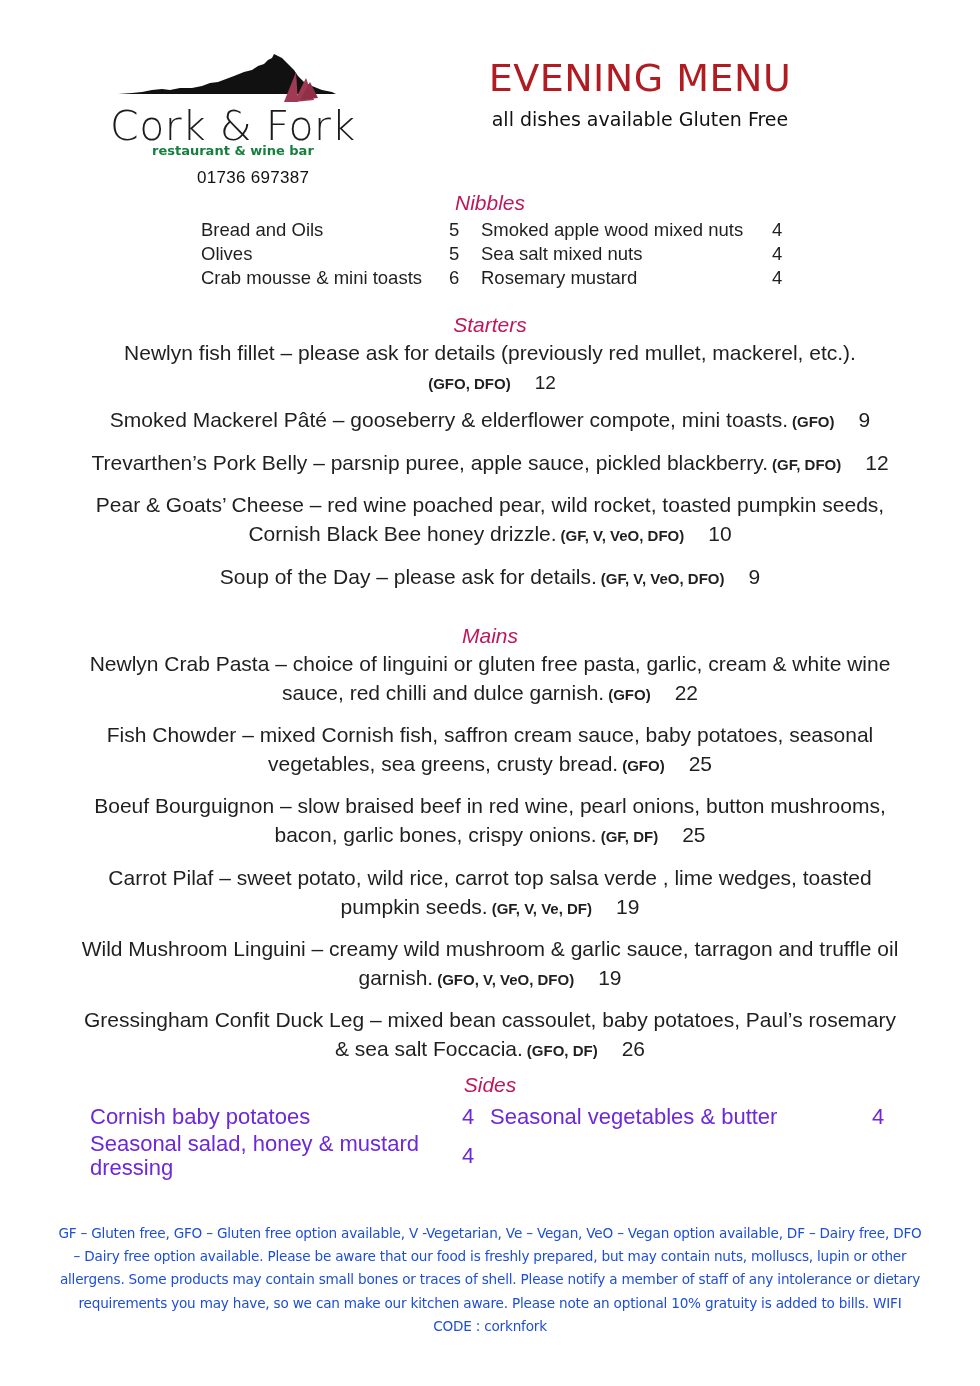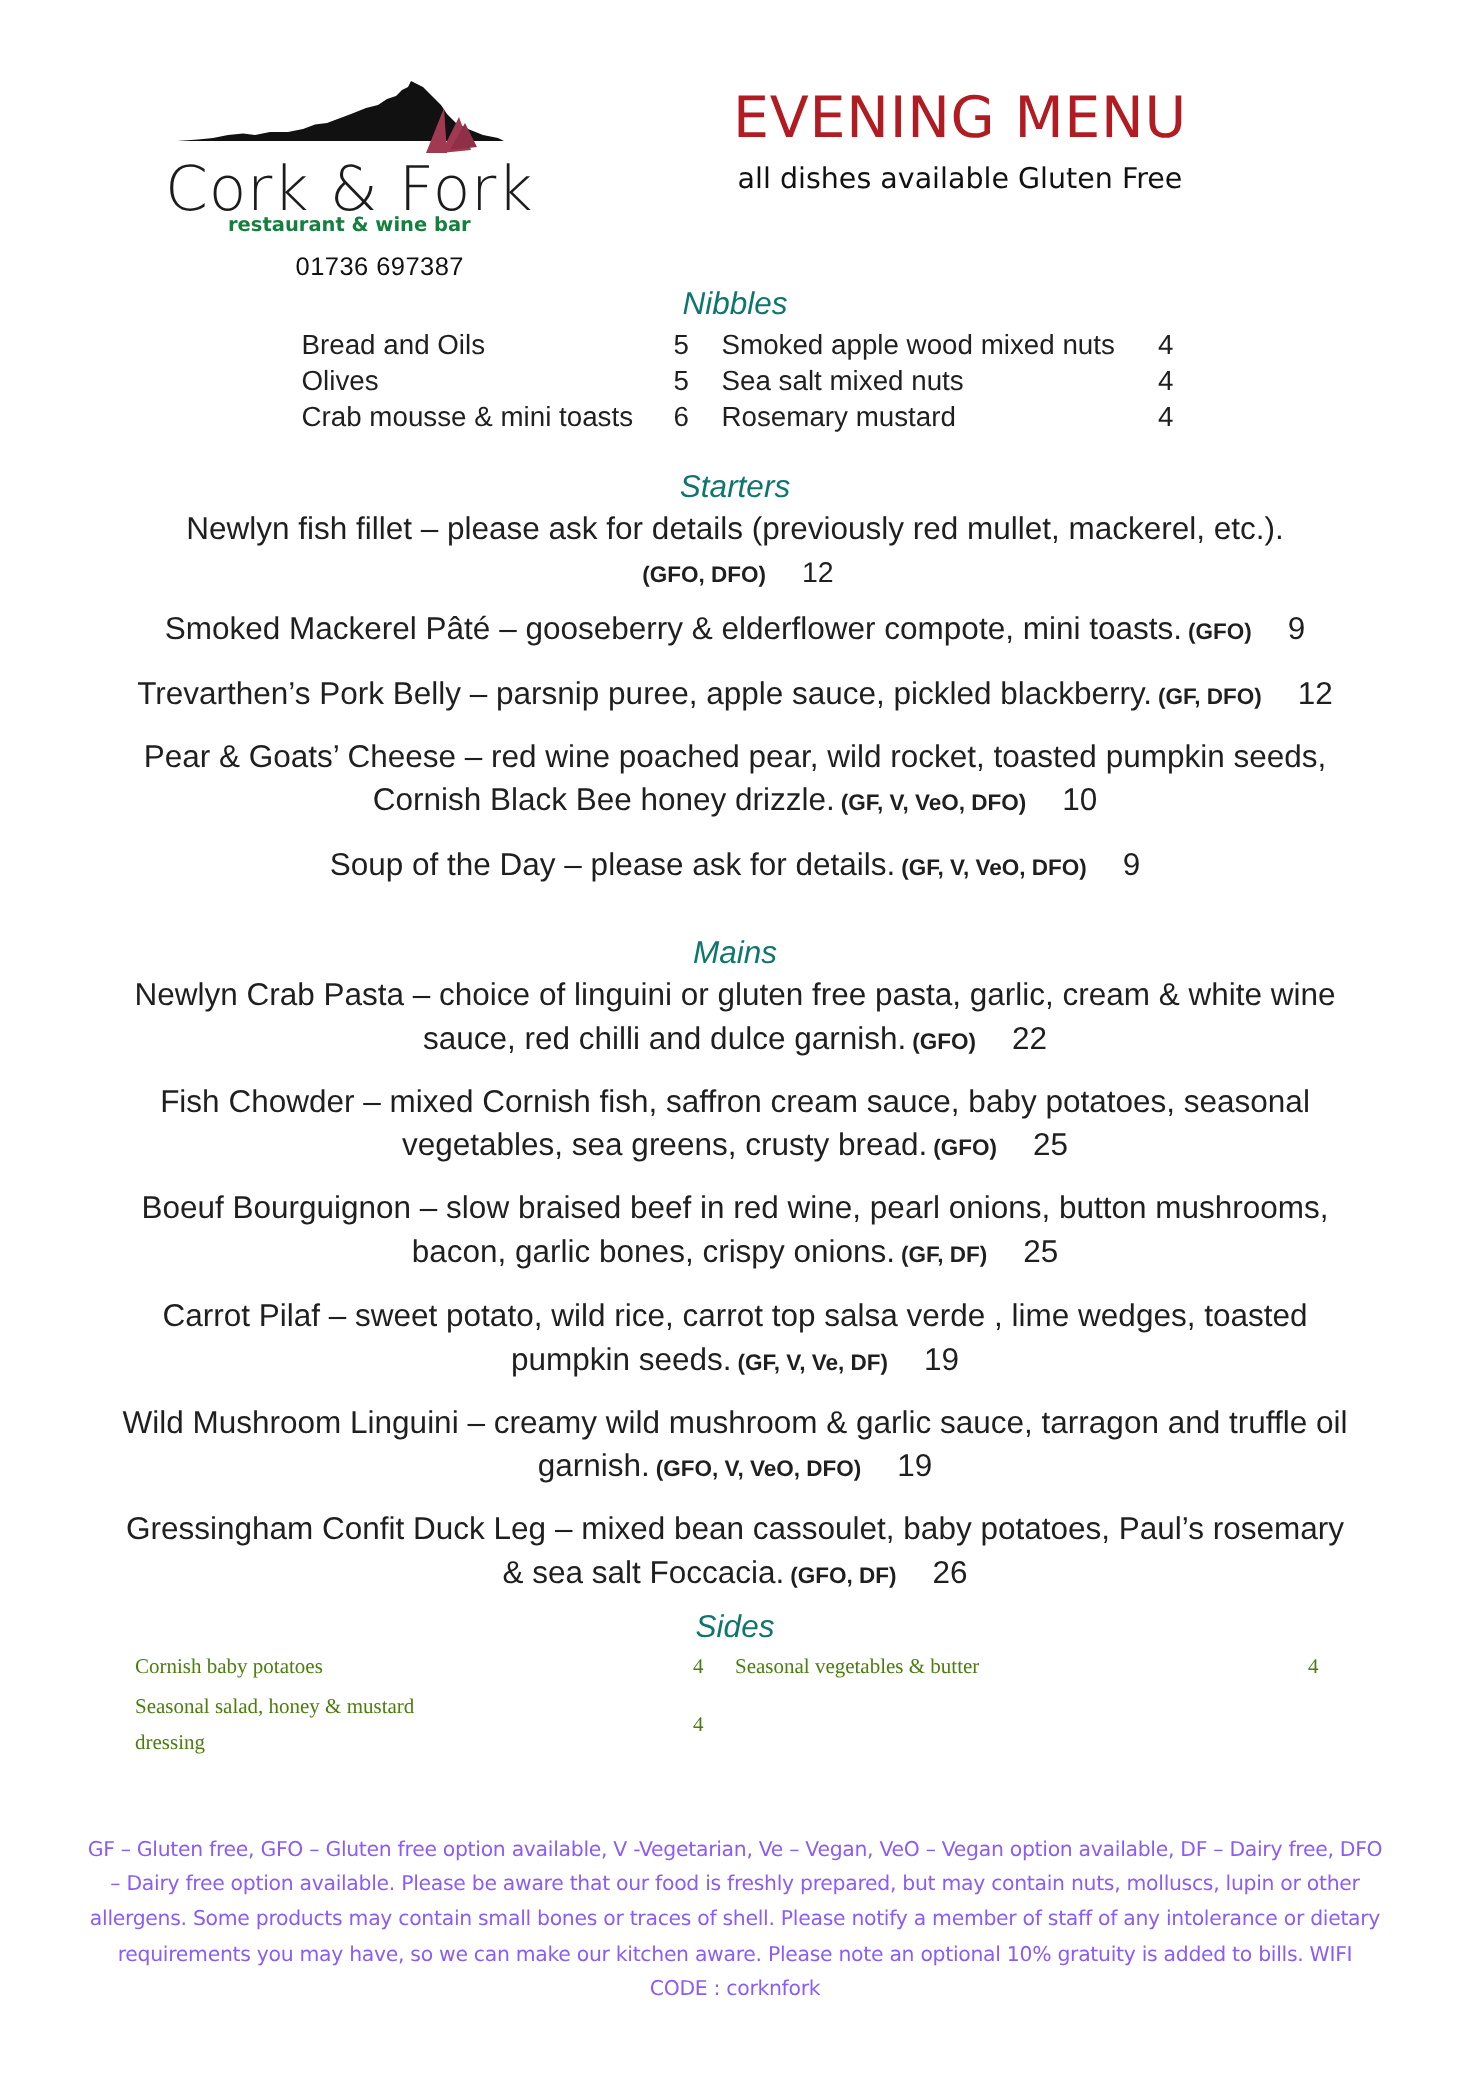--- a/index.html
+++ b/index.html
@@ -8,32 +8,32 @@
 
   .logo { position: absolute; left: 104px; top: 48px; width: 240px; }
   .logo svg { position: absolute; left: 14px; top: 4px; }
   .logo-name { position: absolute; left: 6px; top: 54px; font-family: "DejaVu Sans", sans-serif; font-weight: 200; font-size: 41px; letter-spacing: 0.5px; color: #1c1c1c; white-space: nowrap; }
   .logo-sub { position: absolute; left: 48px; top: 95px; font-family: "DejaVu Sans", sans-serif; font-size: 13px; color: #15803d; white-space: nowrap; font-weight: bold; }
   .phone { position: absolute; left: 160px; top: 168px; font-size: 17px; color: #111; letter-spacing: 0.3px; margin-left: 37px; }
 
   .title { position: absolute; left: 470px; top: 56px; width: 340px; text-align: center; color: #b01c22; font-family: "DejaVu Sans", sans-serif; font-size: 38px; letter-spacing: 0.5px; white-space: nowrap; }
   .subtitle { position: absolute; left: 470px; top: 108px; width: 340px; text-align: center; font-family: "DejaVu Sans", sans-serif; font-size: 19px; color: #111; white-space: nowrap; }
 
-  .section-title { position: absolute; left: 0; width: 980px; text-align: center; font-style: italic; font-size: 21px; color: #0f766e; }
+  .section-title { position: absolute; left: 0; width: 980px; text-align: center; font-style: italic; font-size: 21px; color: #be185d; }
 
   .nib-row { position: absolute; left: 0; width: 829px; height: 24px; font-size: 18.5px; color: #1f1f1f; }
   .nib-row span { position: absolute; top: 0; white-space: nowrap; }
 
   .dish { position: absolute; left: 30px; width: 920px; text-align: center; font-size: 21px; line-height: 28.5px; color: #1f1f1f; }
   .dish .tags { font-size: 15px; margin-left: 4px; font-weight: bold; }
   .dish .price { margin-left: 24px; }
 
-  .side-row { position: absolute; font-size: 14px; color: #4d7c0f; white-space: nowrap; font-family: Liberation Serif, serif; }
+  .side-row { position: absolute; font-size: 22px; color: #6d28d9; white-space: nowrap; }
 
-  .footer { position: absolute; left: 58px; top: 1222px; width: 864px; text-align: center; font-family: "DejaVu Sans", sans-serif; font-size: 13.6px; line-height: 23.2px; color: #8b5cf6; letter-spacing: -0.2px; }
+  .footer { position: absolute; left: 58px; top: 1222px; width: 864px; text-align: center; font-family: "DejaVu Sans", sans-serif; font-size: 13.6px; line-height: 23.2px; color: #1d4ed8; letter-spacing: -0.2px; }
 </style>
 </head>
 <body>
 
 <div class="logo">
   <svg width="220" height="52" viewBox="0 0 220 52">
     <path d="M0 42 L14 41 L24 40 L34 38 L44 37 L52 38 L62 36 L74 36 L84 34 L92 31 L100 30 L108 27 L116 24 L126 20 L134 18 L140 14 L146 12 L150 8 L154 6 L156 2 L160 4 L164 6 L168 10 L172 14 L176 18 L180 24 L186 30 L194 34 L204 38 L214 40 L218 42 Z" fill="#111"></path>
     <path d="M166 50 L178 20 L180 50 Z" fill="#a03a52"></path>
     <path d="M176 50 L188 26 L196 48 Z" fill="#a03a52"></path>
     <path d="M182 48 L192 30 L200 46 Z" fill="#8f3048"></path>

